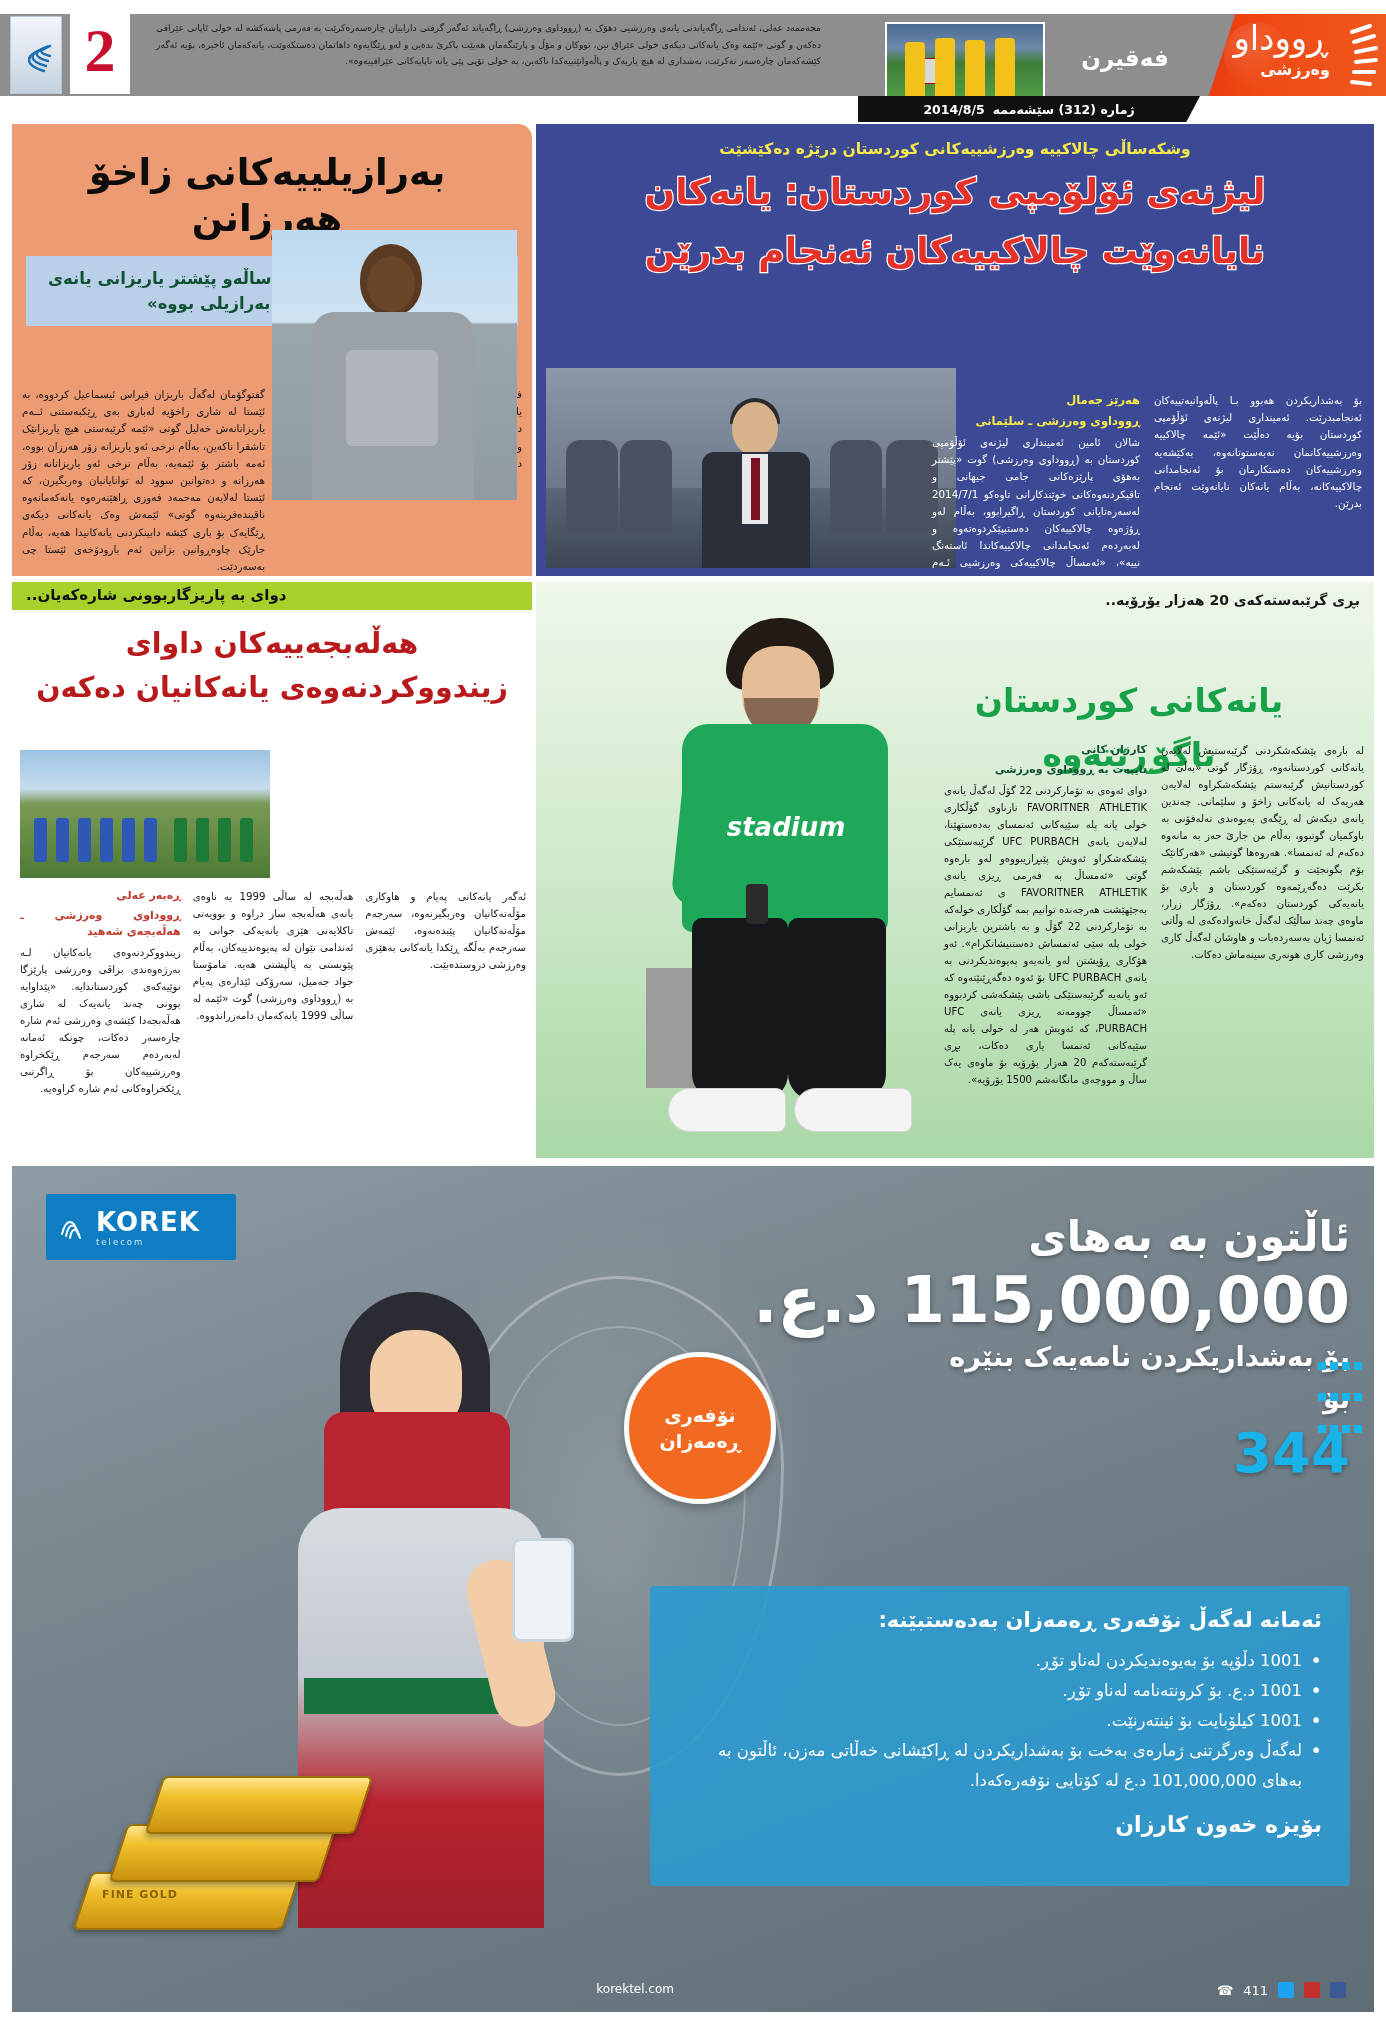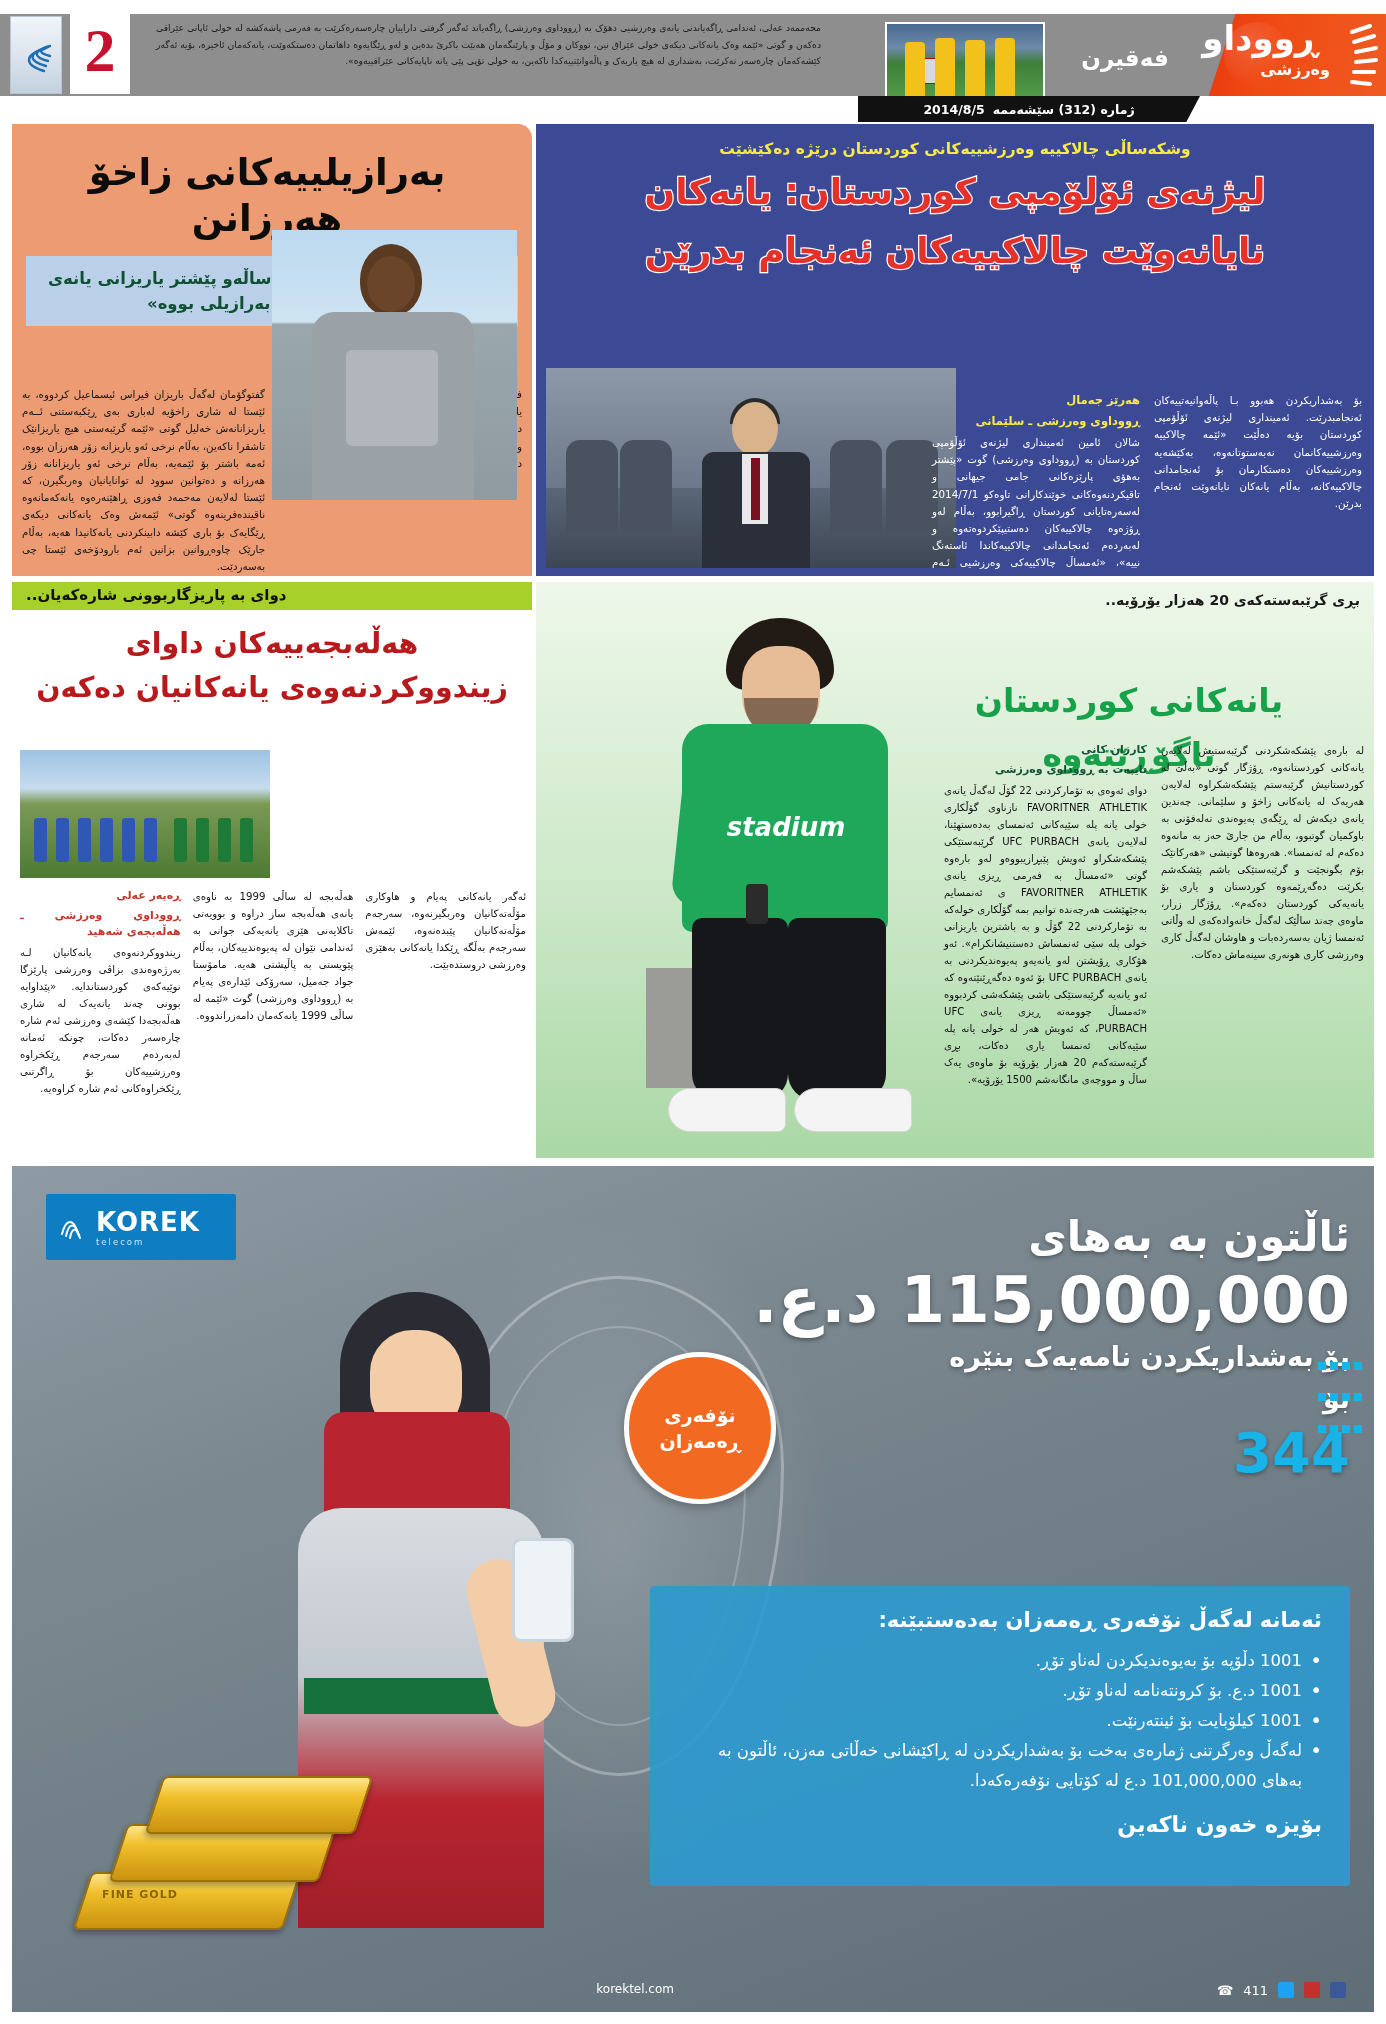--- a/index.html
+++ b/index.html
@@ -61,22 +61,22 @@
     content:""; position:absolute; left:-28px; top:0; width:60px; height:82px;
     background:#8e8e8e; transform:skewX(-18deg);
   }
   .mh-ball{
     position:absolute; left:34px; top:8px; width:66px; height:66px; border-radius:50%;
     background:radial-gradient(circle at 35% 32%, rgba(255,255,255,.28), rgba(255,255,255,.04) 60%, rgba(0,0,0,.05));
     opacity:.55;
   }
   .mh-rays{position:absolute; right:4px; top:4px; width:70px; height:74px;}
   .mh-logo{
-    position:absolute; right:12px; top:8px; width:180px; text-align:right; direction:rtl;
-    color:#fff; font-weight:bold; font-size:34px; line-height:32px; padding-right:56px;
+    position:absolute; right:2px; top:8px; width:180px; text-align:right; direction:rtl;
+    color:#fff; font-weight:normal; font-size:34px; line-height:32px; padding-right:56px;
   }
   .mh-sub{
     position:absolute; right:56px; top:46px; direction:rtl; color:#ffffff;
     font-size:16px; font-weight:bold; letter-spacing:1px;
   }
   .datebar{
     position:absolute; left:858px; top:96px; width:342px; height:26px;
     background:#111111; color:#ffffff; direction:rtl;
     font-size:12.5px; font-weight:bold;
     display:flex; align-items:center; justify-content:center; gap:8px;
@@ -533,21 +533,21 @@
     </div>
 
     <div class="ad-blue">
       <div class="title">ئەمانە لەگەڵ نۆفەری ڕەمەزان بەدەستبێنە:</div>
       <ul>
         <li>1001 دڵۆپە بۆ بەیوەندیکردن لەناو تۆڕ.</li>
         <li>1001 د.ع. بۆ کرونتەنامە لەناو تۆڕ.</li>
         <li>1001 کیلۆبایت بۆ ئینتەرنێت.</li>
         <li>لەگەڵ وەرگرتنی ژمارەی بەخت بۆ بەشداریکردن لە ڕاکێشانی خەڵاتی مەزن، ئاڵتون بە بەهای 101,000,000 د.ع لە کۆتایی نۆفەرەکەدا.</li>
       </ul>
-      <div class="cta">بۆیزە خەون ناکەین</div>
+      <div class="cta">بۆیزە خەون کارزان</div>
     </div>
 
     <div class="ad-site">korektel.com</div>
 
     <div class="ad-foot">
       <span class="sq" style="background:#3b5998;"></span>
       <span class="sq" style="background:#c4302b;"></span>
       <span class="sq" style="background:#1da1f2;"></span>
       <span>411</span>
       <span>☎</span>

